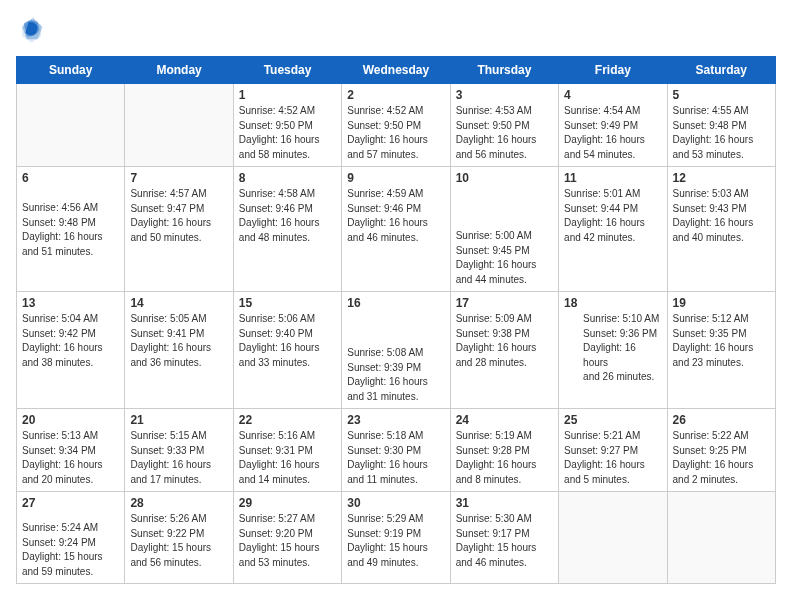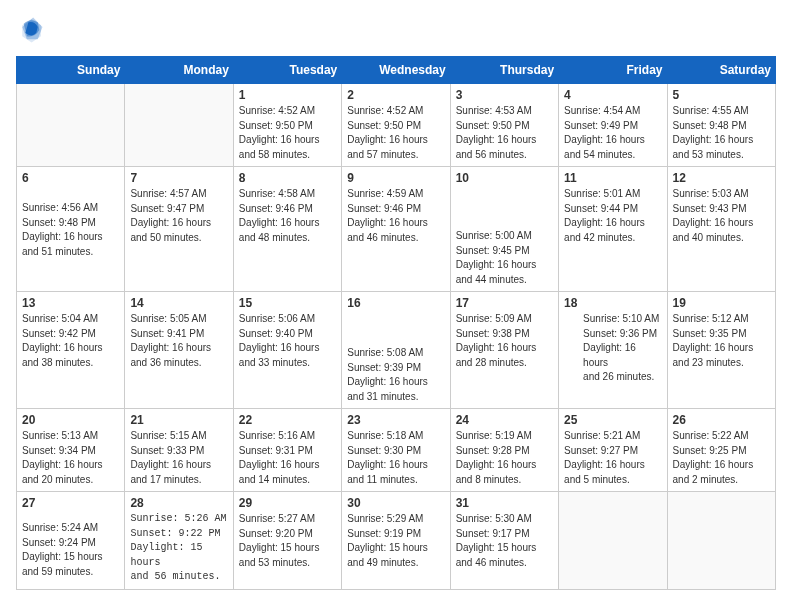--- a/index.html
+++ b/index.html
@@ -51,21 +51,21 @@
       width: 100%;
       border-collapse: collapse;
       border: 1px solid #ccc;
     }
     .calendar th {
       background: #1565c0;
       color: #fff;
       font-size: 12px;
       font-weight: bold;
       padding: 6px 4px;
-      text-align: right;
+      text-align: center;
       border: 1px solid #1565c0;
     }
     .calendar td {
       border: 1px solid #ccc;
       vertical-align: top;
       padding: 4px 5px;
       width: 108px;
       min-height: 80px;
       font-size: 10.5px;
       color: #333;
@@ -316,21 +316,21 @@
       <tr>
         <td>
           <span class="day-num">27</span>
           <div class="day-info" style="white-space: pre-line; margin-top: 11px;">Sunrise: 5:24 AM
 Sunset: 9:24 PM
 Daylight: 15 hours
 and 59 minutes.</div>
         </td>
         <td>
           <span class="day-num">28</span>
-          <div class="day-info" style="white-space: pre-line; font-family: Liberation Mono, monospace;">Sunrise: 5:26 AM
+          <div class="day-info" style="white-space: pre-line;">Sunrise: 5:26 AM
 Sunset: 9:22 PM
 Daylight: 15 hours
 and 56 minutes.</div>
         </td>
         <td>
           <span class="day-num">29</span>
           <div class="day-info" style="white-space: pre-line;">Sunrise: 5:27 AM
 Sunset: 9:20 PM
 Daylight: 15 hours
 and 53 minutes.</div>

